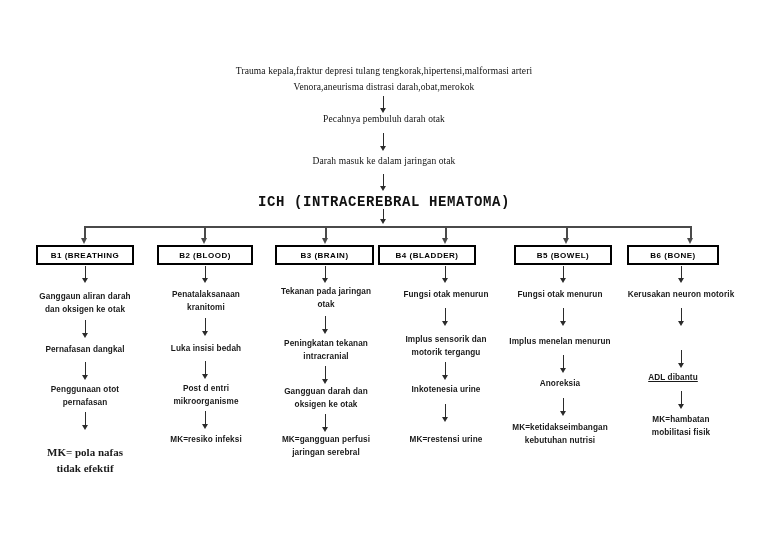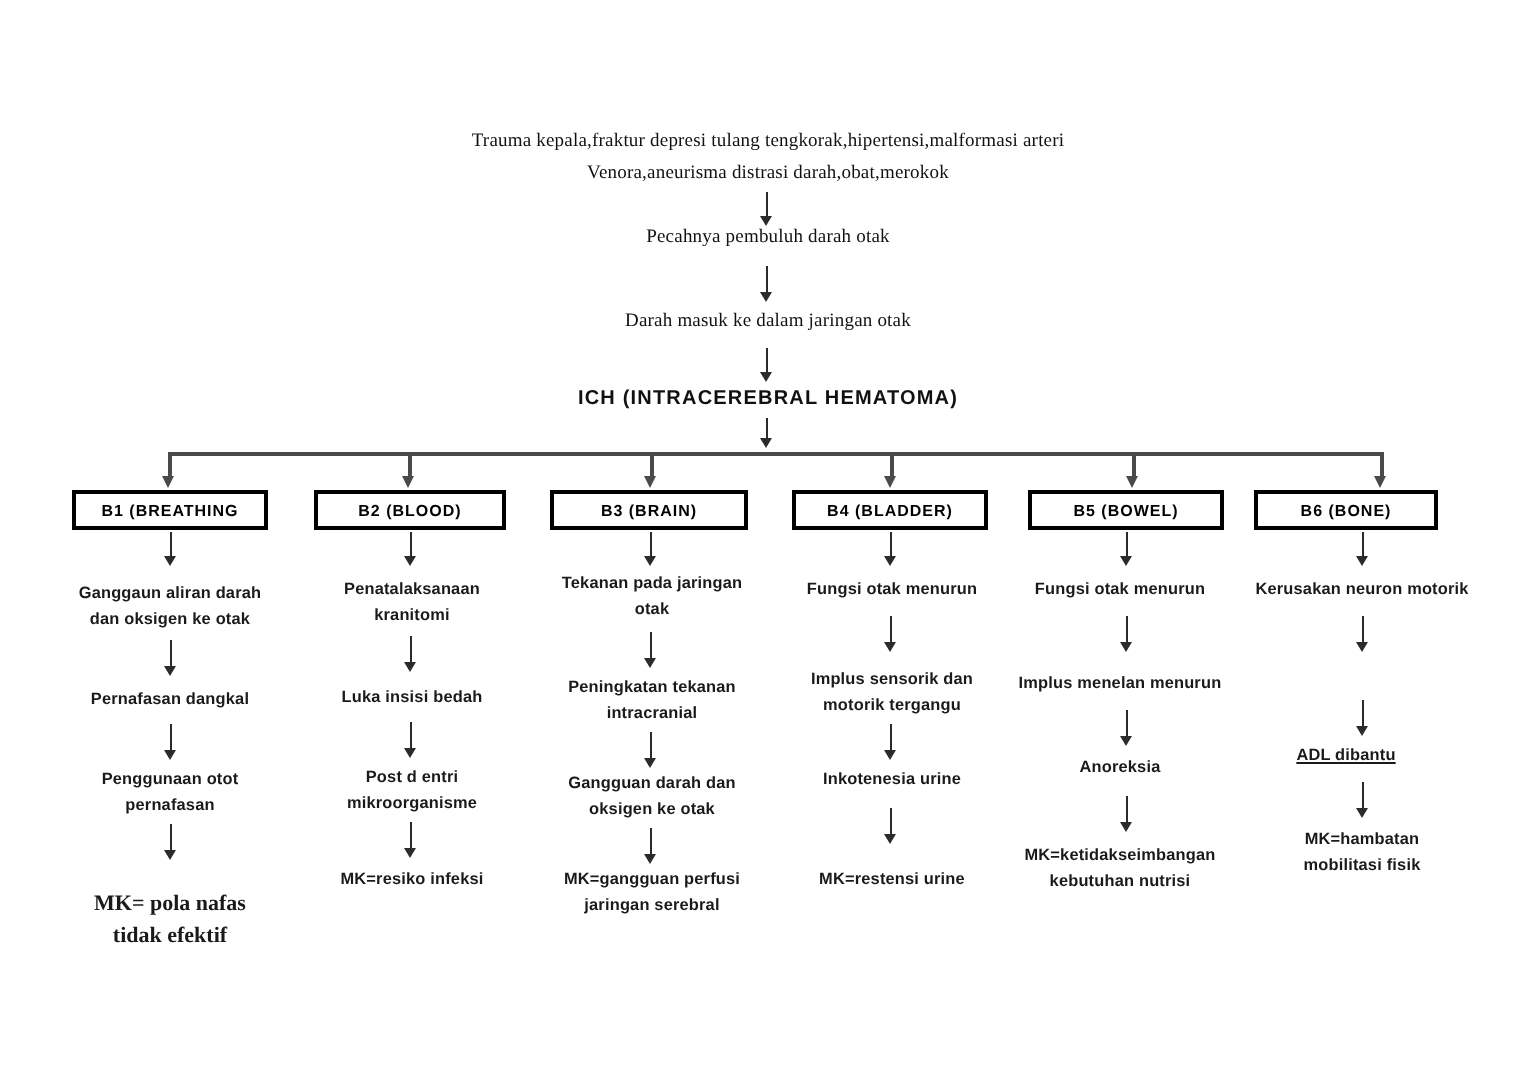--- a/index.html
+++ b/index.html
@@ -36,22 +36,22 @@
   .serif {
     font-family: "Liberation Serif", serif;
   }
 
   .trunk-text {
     font-size: 9.5px;
     letter-spacing: 0.1px;
   }
 
   .ich-label {
-    font-family: Liberation Sans, sans-serif;
-    font-size: 10px;
+    font-family: Liberation Mono, monospace;
+    font-size: 14px;
     font-weight: bold;
     letter-spacing: 0.6px;
   }
 
   
   .bbox {
     position: absolute;
     border: 2px solid #000;
     background: #fff;
     box-sizing: border-box;
@@ -176,21 +176,21 @@
 
   <div class="bus-drop" style="left:566px; top:226px; height:14px;"></div>
   <div class="bus-head" style="left:563px; top:238px;"></div>
 
   <div class="bus-drop" style="left:690px; top:226px; height:14px;"></div>
   <div class="bus-head" style="left:687px; top:238px;"></div>
 
   <div class="bbox" style="left:36px;  top:245px; width:98px;">B1 (BREATHING</div>
   <div class="bbox" style="left:157px; top:245px; width:96px;text-align:right;">B2 (BLOOD)</div>
   <div class="bbox" style="left:275px; top:245px; width:99px;">B3 (BRAIN)</div>
-  <div class="bbox" style="left:396px; top:245px; width:98px;">B4 (BLADDER)</div>
+  <div class="bbox" style="left:378px; top:245px; width:98px;">B4 (BLADDER)</div>
   <div class="bbox" style="left:514px; top:245px; width:98px;">B5 (BOWEL)</div>
   <div class="bbox" style="left:627px; top:245px; width:92px;">B6 (BONE)</div>
 
   <div class="arrow" style="left:80px; top:266px; height:19px;">
     <div class="shaft" style="height:13px;"></div>
       <div class="head" style="top:12px;"></div>
   </div>
   <div class="step" style="left:20px; top:291px; width:130px;">Ganggaun aliran darah
 dan oksigen ke otak</div>
   <div class="arrow" style="left:80px; top:320px; height:20px;">

